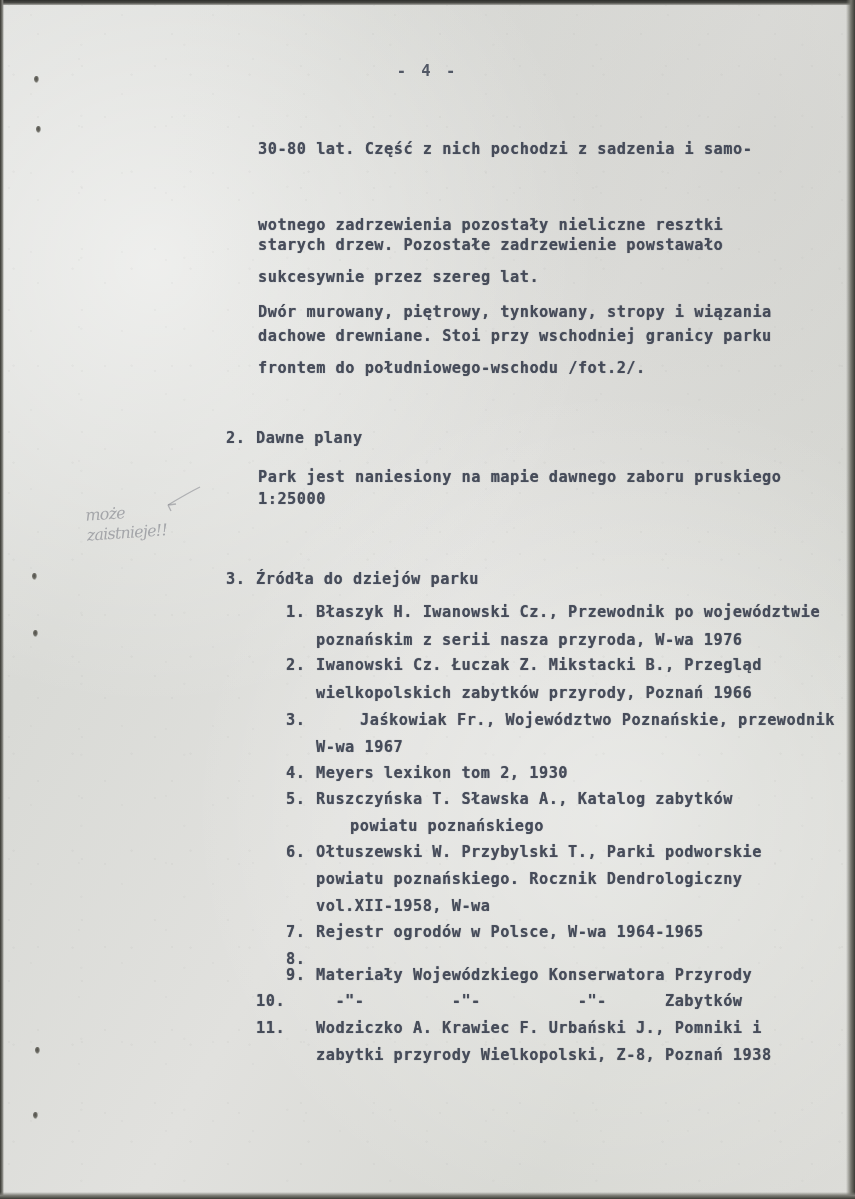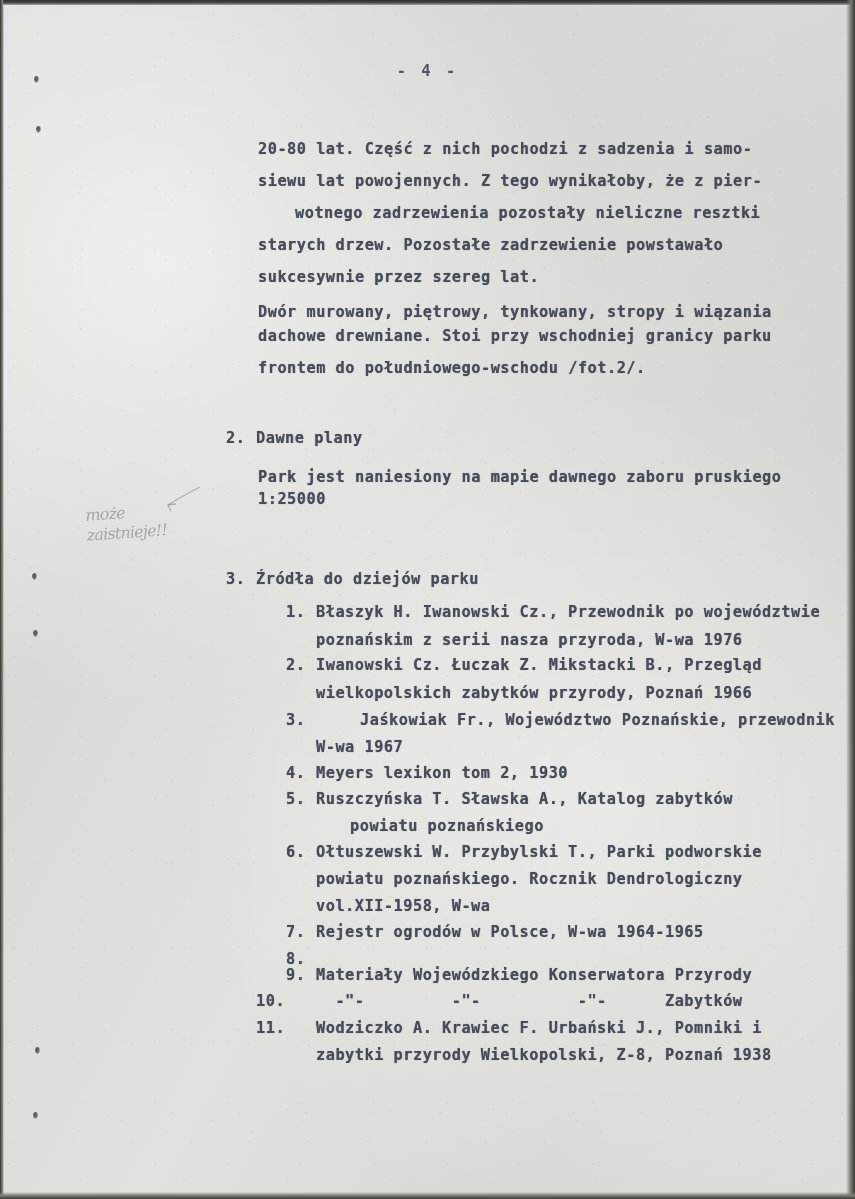--- a/index.html
+++ b/index.html
@@ -119,23 +119,22 @@
 
   <div class="speck" style="left:34px; top:76px;"></div>
   <div class="speck" style="left:36px; top:126px;"></div>
   <div class="speck" style="left:32px; top:573px;"></div>
   <div class="speck" style="left:33px; top:630px;"></div>
   <div class="speck" style="left:35px; top:1047px;"></div>
   <div class="speck" style="left:33px; top:1112px;"></div>
 
   <div class="pageno">- 4 -</div>
 
-  <div class="typed" style="left:258px; top:140px;">20-80 lat. Część z nich pochodzi z sadzenia i samo-</div>
-  <div class="typed" style="left:258px; top:172px;">siewu lat powojennych. Z tego wynikałoby, że z pier-</div>
-  <div class="typed" style="left:258px; top:204px;margin-left:37px;">wotnego zadrzewienia pozostały nieliczne resztki</div>
+  <div class="typed" style="left:258px; top:140px;">30-80 lat. Część z nich pochodzi z sadzenia i samo-</div>
+  <div class="typed" style="left:258px; top:216px;">wotnego zadrzewienia pozostały nieliczne resztki</div>
   <div class="typed" style="left:258px; top:236px;">starych drzew. Pozostałe zadrzewienie powstawało</div>
   <div class="typed" style="left:258px; top:268px;">sukcesywnie przez szereg lat.</div>
   <div class="typed" style="left:258px; top:295px;margin-top:8px;">Dwór murowany, piętrowy, tynkowany, stropy i wiązania</div>
   <div class="typed" style="left:258px; top:327px;">dachowe drewniane. Stoi przy wschodniej granicy parku</div>
   <div class="typed" style="left:258px; top:359px;">frontem do południowego-wschodu /fot.2/.</div>
 
   <div class="typed" style="left:226px; top:429px;">2.</div>
   <div class="typed" style="left:256px; top:429px;">Dawne plany</div>
   <div class="typed" style="left:258px; top:468px;">Park jest naniesiony na mapie dawnego zaboru pruskiego</div>
   <div class="typed" style="left:258px; top:490px;">1:25000</div>

